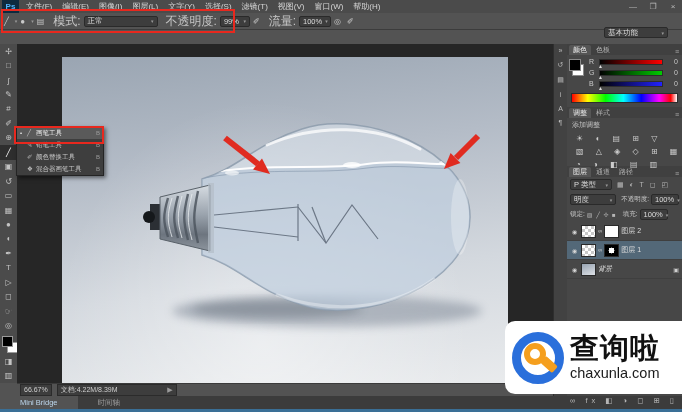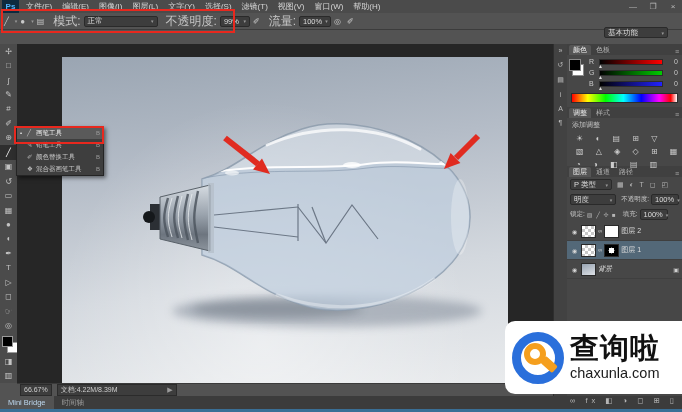--- a/index.html
+++ b/index.html
@@ -95,21 +95,21 @@
   .chain{font-size:6px;color:#cfcfcf;}
   .lname{font-size:7px;color:#ddd;white-space:nowrap;}
   .lname.it{font-style:italic;}
   .llock{margin-left:auto;font-size:6px;color:#cfcfcf;}
   
   #statusbar{left:17px;top:383px;width:536px;height:13px;background:#535353;border-top:1px solid #3b3b3b;
              display:flex;align-items:center;gap:5px;padding-left:3px;box-sizing:border-box;}
   .status-box{background:#3d3d3d;border:1px solid #2b2b2b;font-size:7px;color:#cfcfcf;
               height:10px;line-height:10px;padding:0 3px;}
   #bottombar{left:0;top:396px;width:682px;height:13px;background:#3c3c3c;display:flex;align-items:center;}
-  .btab{font-size:7.5px;padding:0 8px;line-height:13px;}
+  .btab{font-size:7.5px;padding:0 20px;line-height:13px;}
   .btab.on{background:#535353;color:#bcd6ec;}
   .btab.off{color:#9a9a9a;}
   #bottom-strip{left:0;top:409px;width:682px;height:3px;background:#3a6f96;}
   #layers-bottom{position:absolute;left:570px;top:396px;z-index:5;}
   
   #watermark{left:505px;top:321px;width:186px;height:73px;background:#fff;border-radius:10px;z-index:60;
              display:flex;align-items:center;padding-left:7px;box-sizing:border-box;gap:6px;}
   #wm-logo{position:relative;width:52px;height:52px;flex:0 0 auto;}
   #wm-ring{position:absolute;left:0;top:0;width:52px;height:52px;border-radius:50%;
            border:9px solid #2a6fdb;box-sizing:border-box;}

